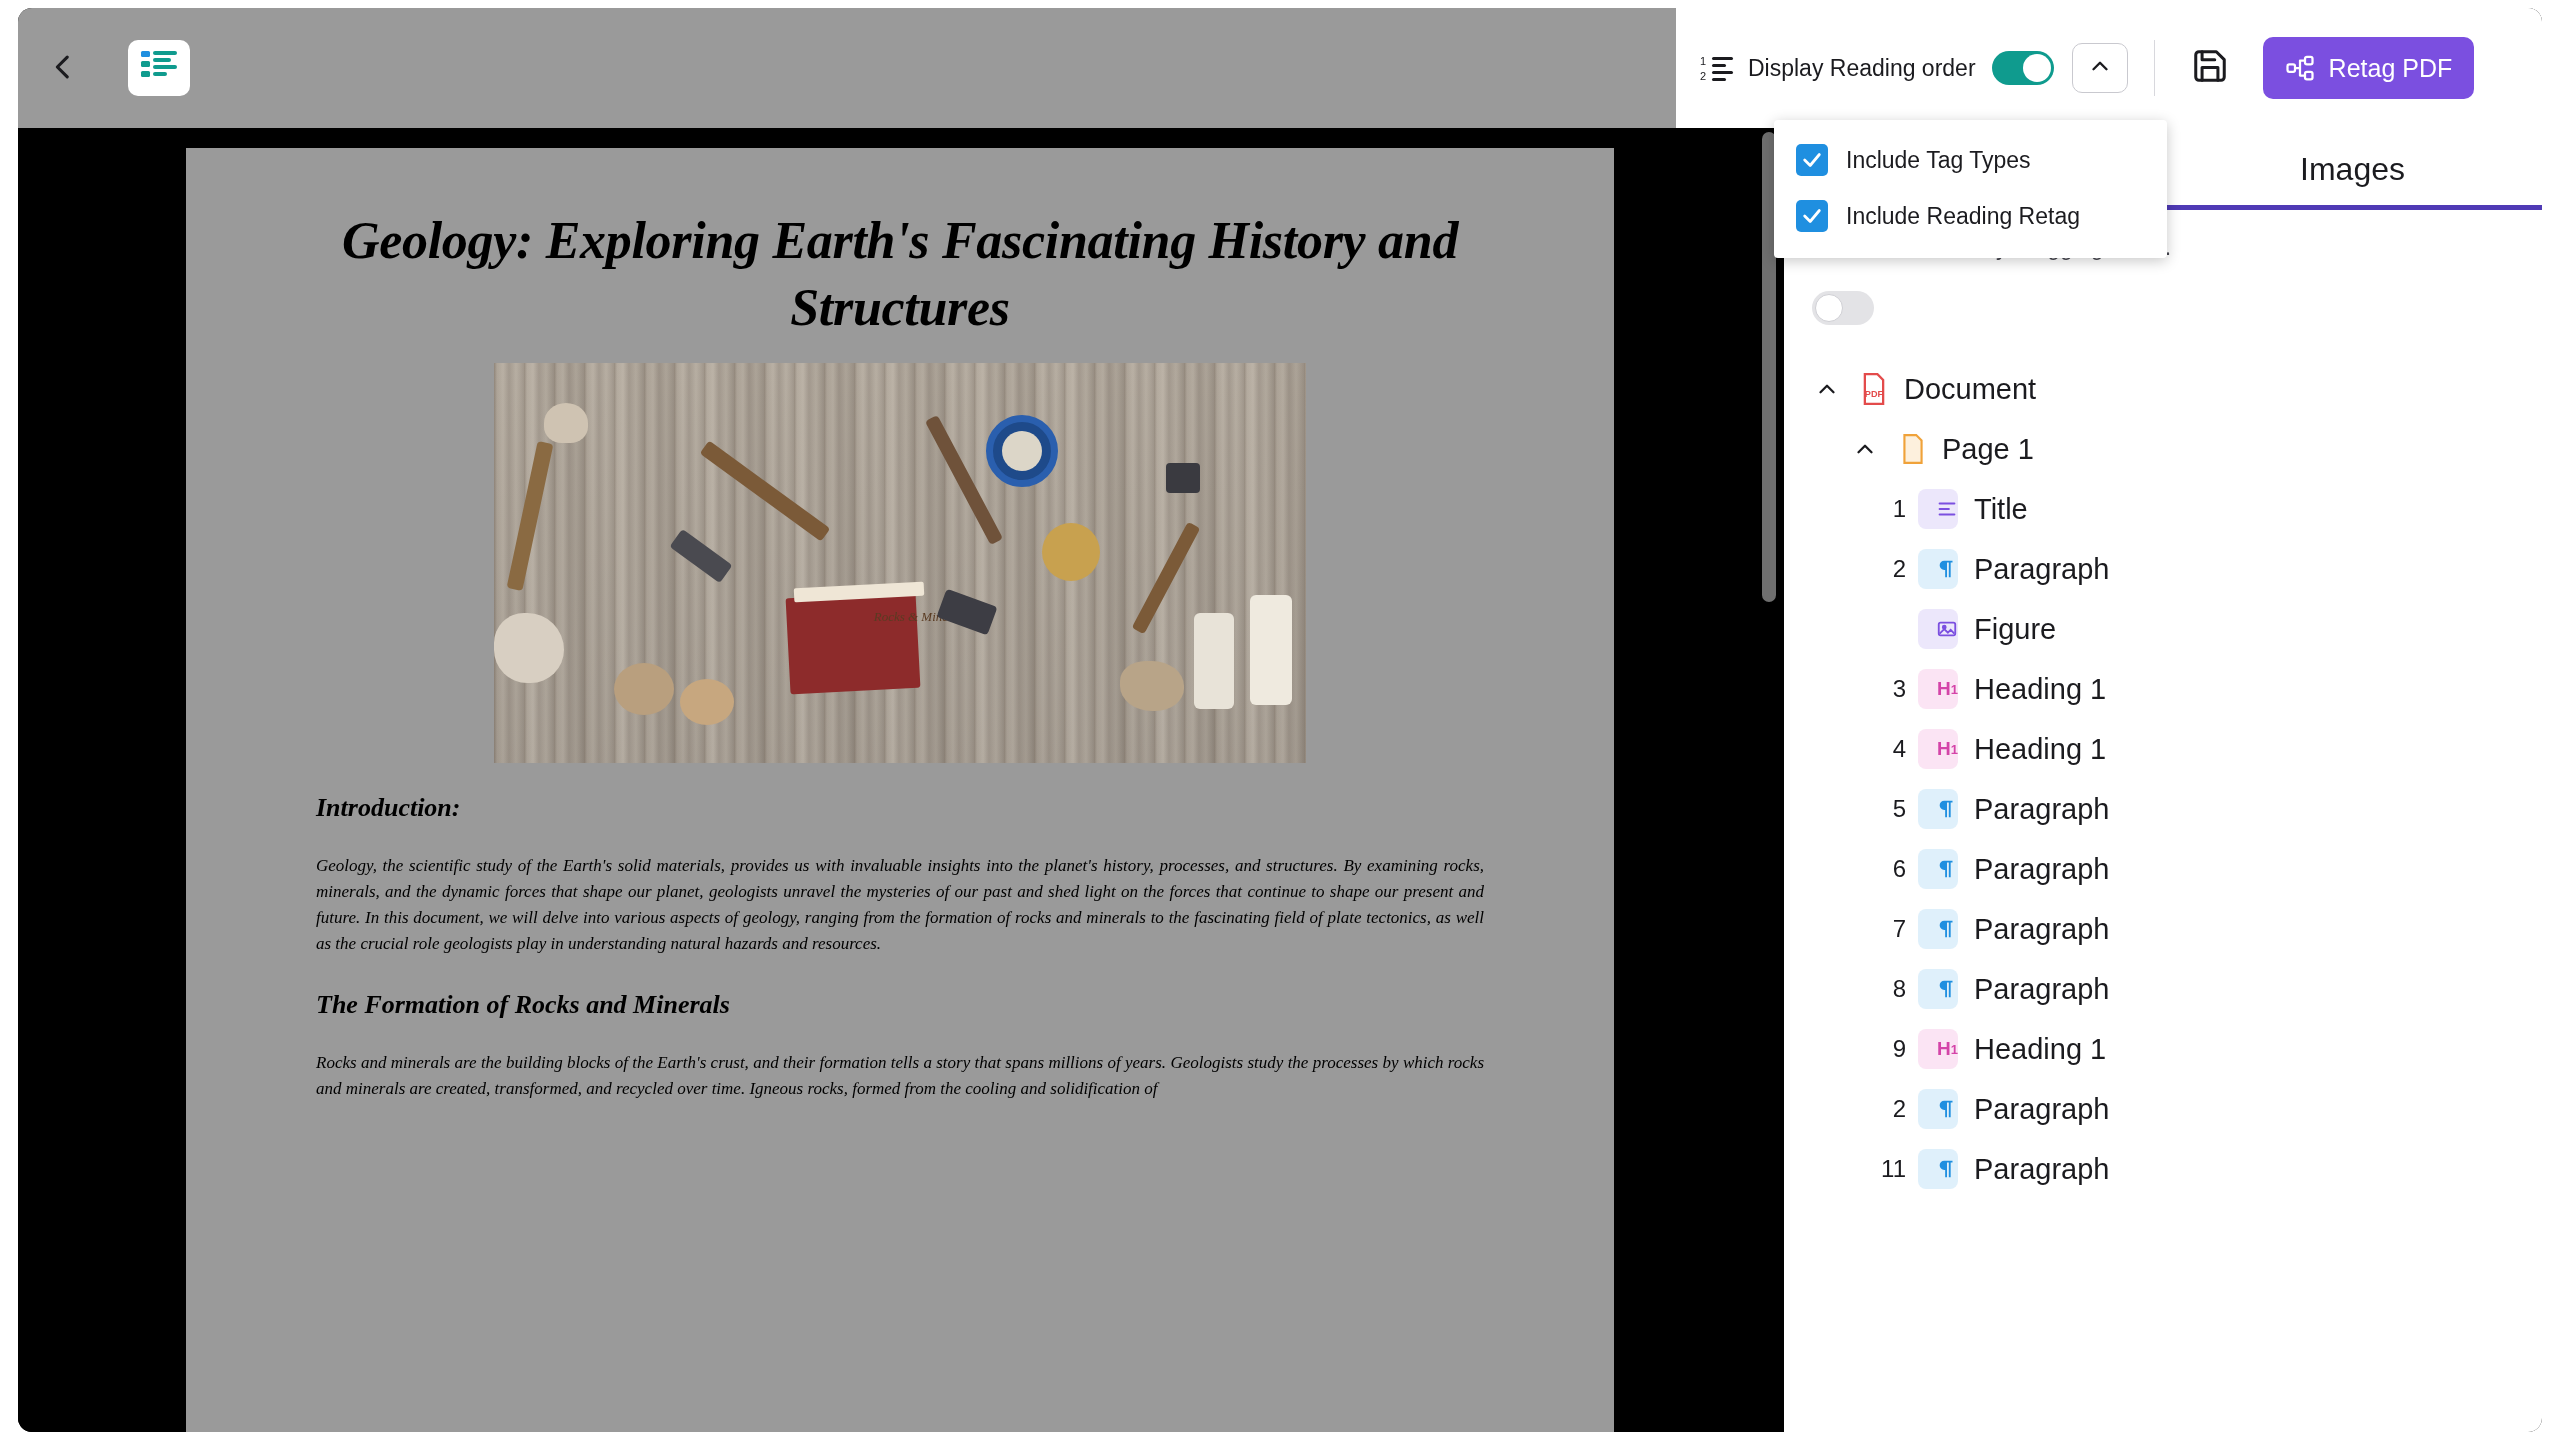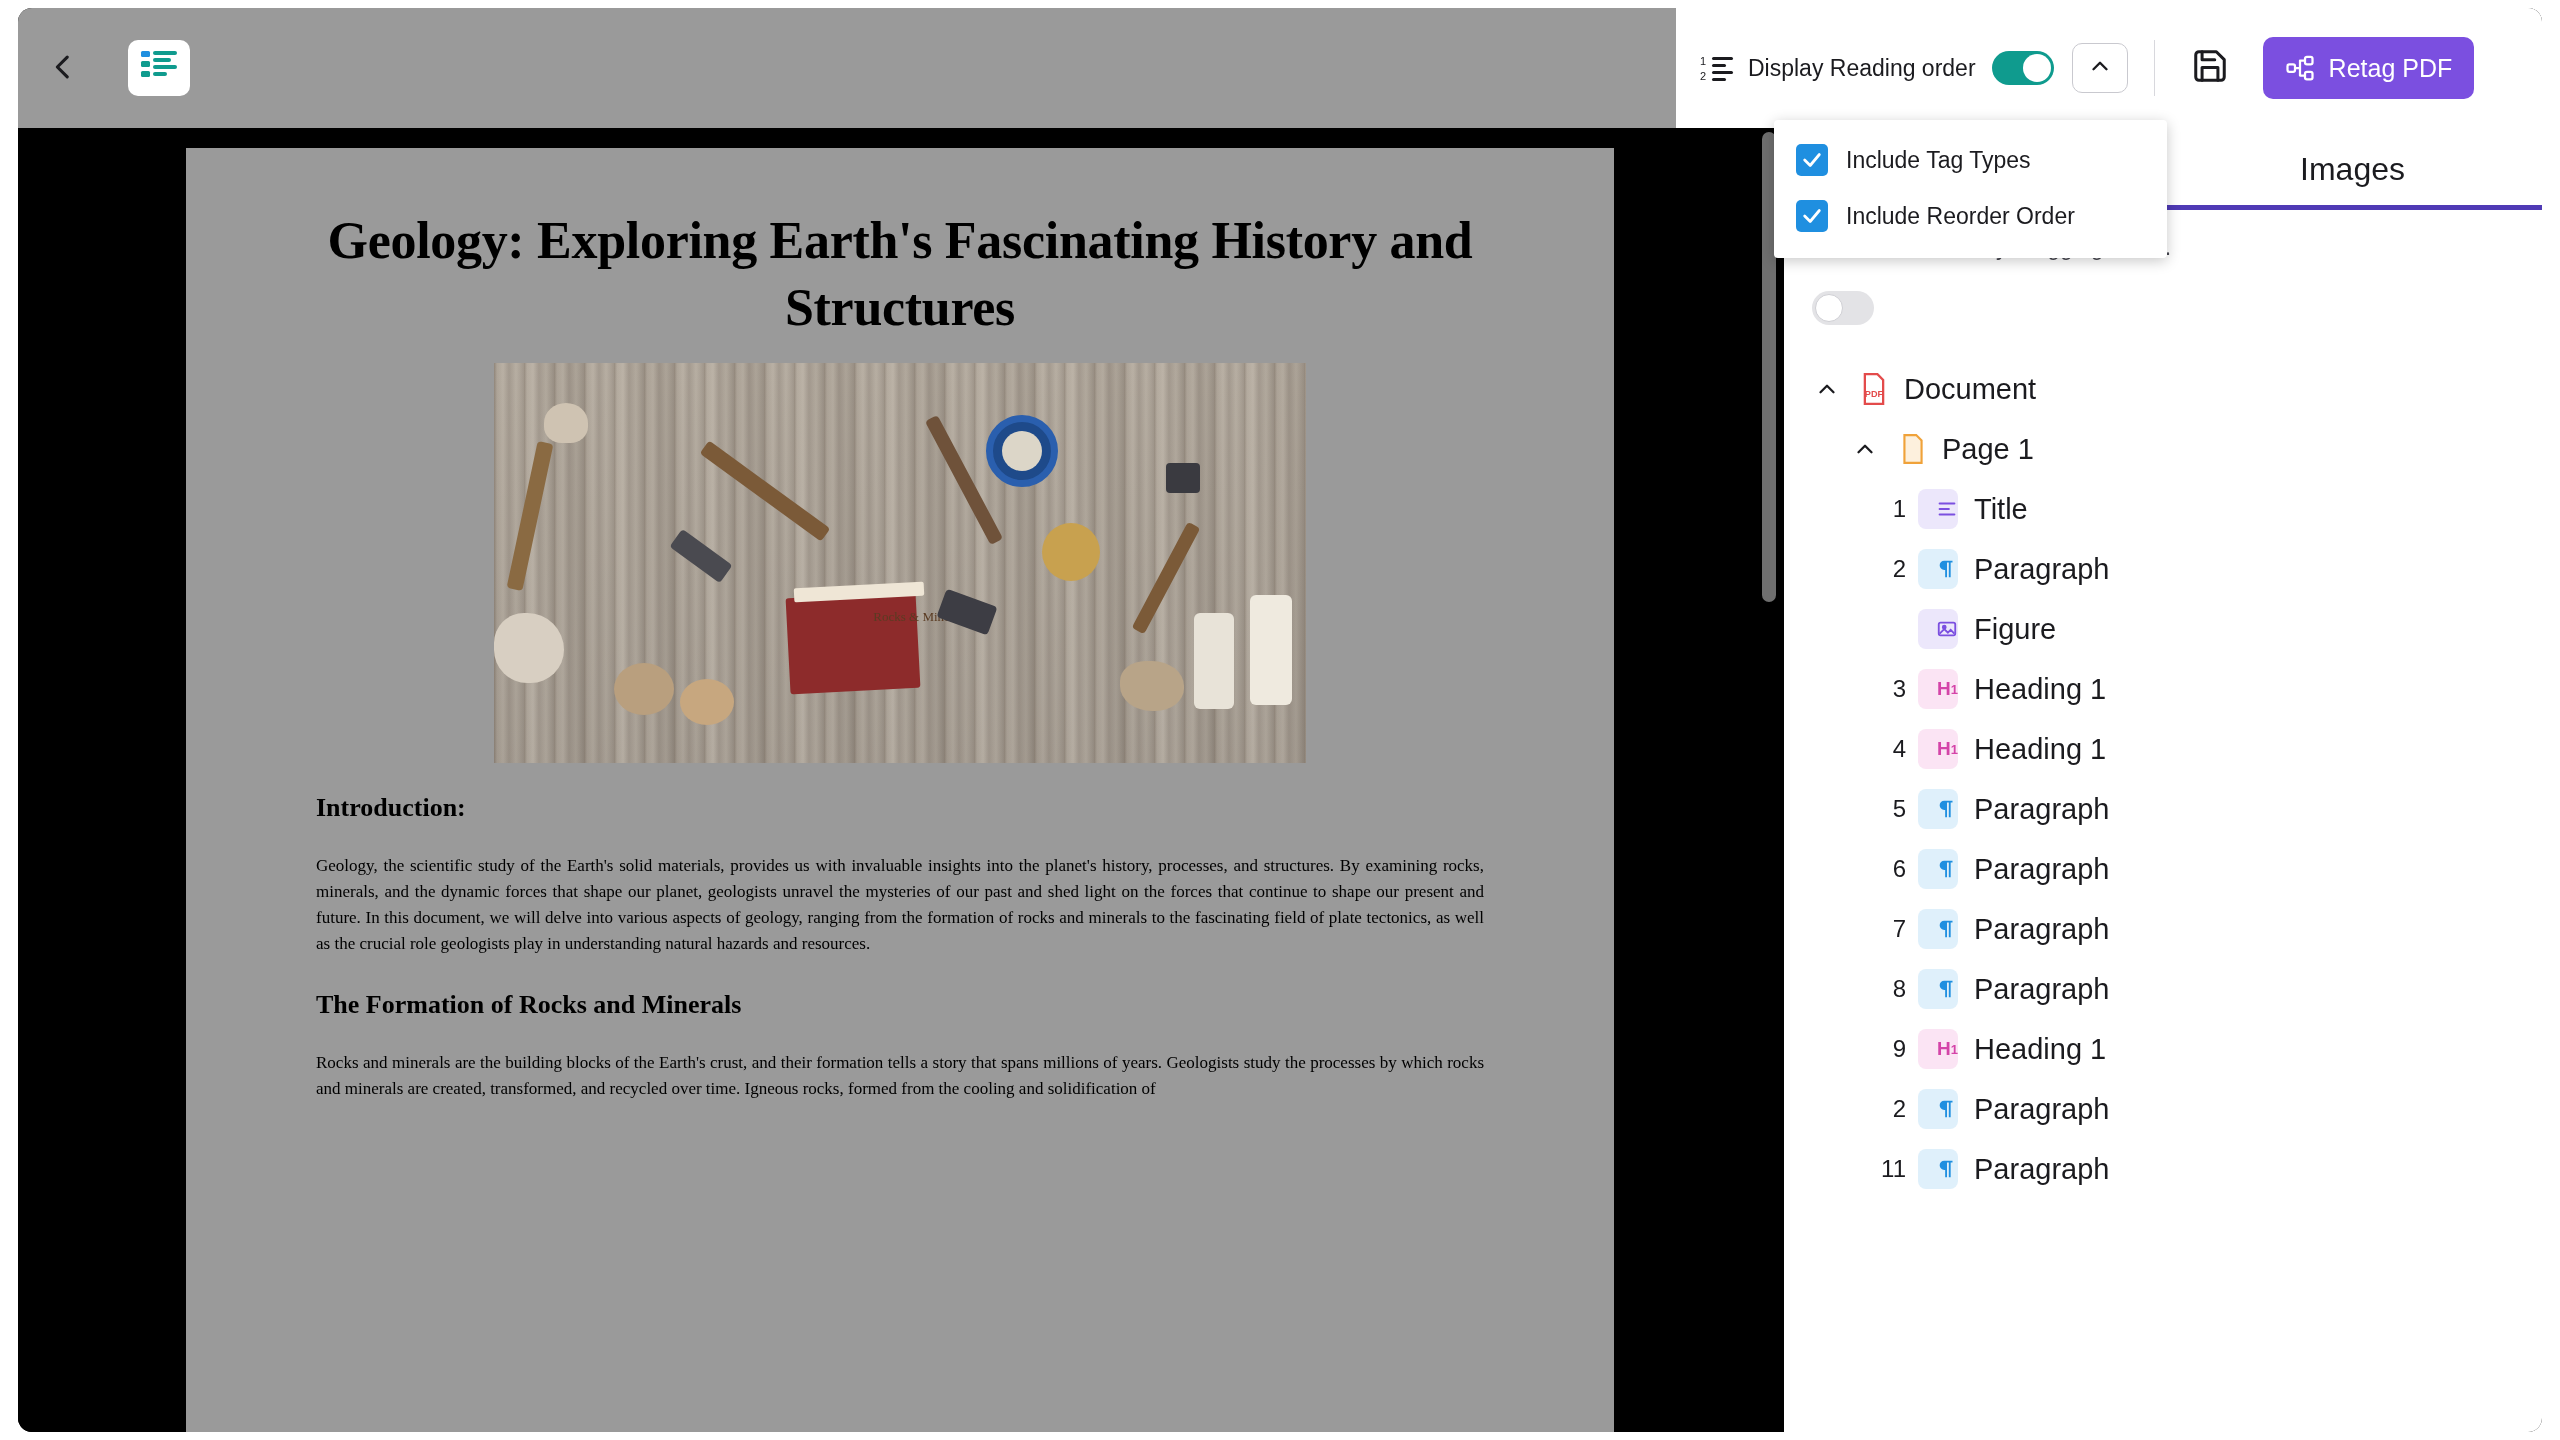--- a/index.html
+++ b/index.html
@@ -150,20 +150,21 @@
     width: 1766px; height: 1304px;
     background: #000000;
     overflow: hidden;
   }
   .page {
     position: absolute;
     left: 168px; top: 20px;
     width: 1428px; height: 1284px;
     background: #9a9a9a;
     padding: 60px 130px 0 130px;
+    font-style: italic;
   }
   .doc-title {
     font-family: "Liberation Serif", serif;
     font-weight: bold;
     font-size: 52px;
     line-height: 1.28;
     color: #000;
     text-align: center;
     margin: 0 0 22px 0;
     letter-spacing: -0.3px;
@@ -588,18 +589,18 @@
             </svg>
         </span>
         <span class="dd-label">Include Tag Types</span>
       </div>
       <div class="dd-item">
         <span class="cbox">
           <svg width="22" height="22" viewBox="0 0 24 24" fill="none" stroke="#ffffff" stroke-width="3" stroke-linecap="round" stroke-linejoin="round">
               <polyline points="4 12 10 18 20 6"></polyline>
             </svg>
         </span>
-        <span class="dd-label">Include Reorder Order</span>
+        <span class="dd-label">Include Reading Retag</span>
       </div>
     </div>
 
   </div>
 </div>
 
 </body></html>

